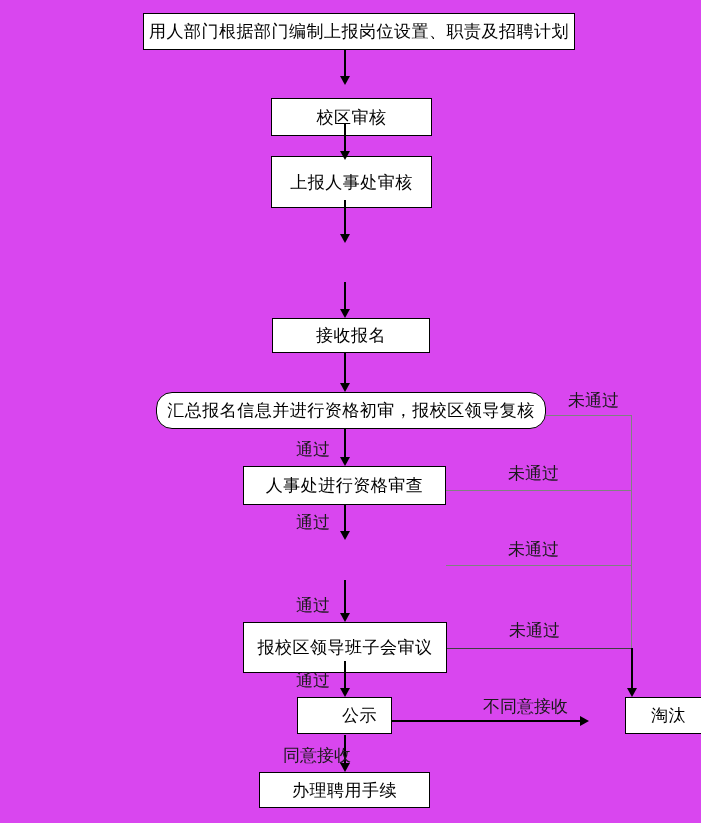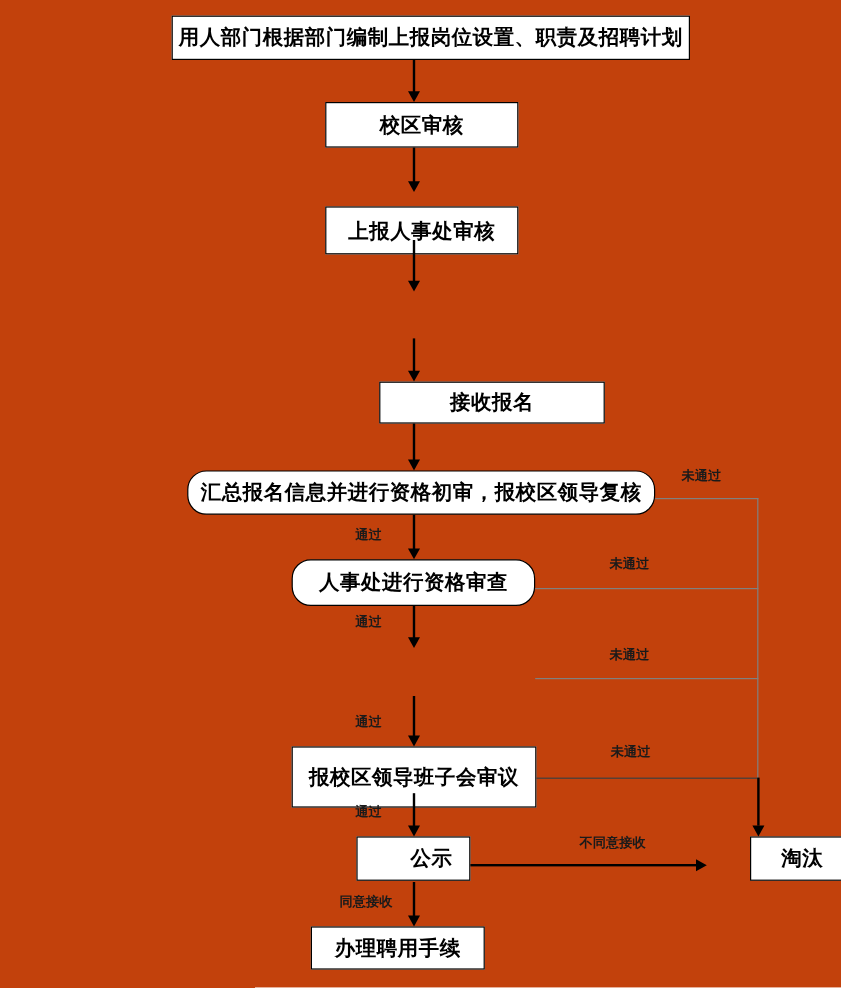--- a/index.html
+++ b/index.html
@@ -5,23 +5,22 @@
   html, body {
     margin: 0;
     padding: 0;
     background: #ffffff;
     font-family: "Liberation Sans", "DejaVu Sans", sans-serif;
   }
   .canvas {
     position: relative;
     width: 701px;
     height: 823px;
-    background: #c2410c;
+    background: #d946ef;
     overflow: hidden;
-    font-weight: bold;
   }
   .box {
     position: absolute;
     box-sizing: border-box;
     border: 1px solid #000000;
     background: #ffffff;
     display: flex;
     align-items: center;
     justify-content: center;
     font-size: 17px;
@@ -57,50 +56,50 @@
   .arrow-right {
     position: absolute;
     width: 0;
     height: 0;
     border-top: 5px solid transparent;
     border-bottom: 5px solid transparent;
     border-left: 9px solid #000000;
   }
   .lbl {
     position: absolute;
-    font-size: 11px;
+    font-size: 17px;
     line-height: 1;
     color: #1a1a1a;
     white-space: nowrap;
   }
 </style>
 </head>
 <body>
 
 <div class="canvas">
 
   <div class="box" style="left:143px; top:13px; width:432px; height:37px;">用人部门根据部门编制上报岗位设置、职责及招聘计划</div>
 
-  <div class="box" style="left:271px; top:85px; width:161px; height:38px;">校区审核</div>
+  <div class="box" style="left:271px; top:98px; width:161px; height:38px;">校区审核</div>
 
-  <div class="box" style="left:271px; top:172px; width:161px; height:40px;">上报人事处审核</div>
+  <div class="box" style="left:271px; top:156px; width:161px; height:52px;">上报人事处审核</div>
 
 
-  <div class="box" style="left:272px; top:318px; width:188px; height:35px;margin-left:44px;">接收报名</div>
+  <div class="box" style="left:272px; top:318px; width:158px; height:35px;">接收报名</div>
 
   <div class="box" style="left:156px; top:392px; width:390px; height:37px;border-radius:16px;">汇总报名信息并进行资格初审，报校区领导复核</div>
 
-  <div class="box" style="left:243px; top:466px; width:203px; height:39px;border-radius:16px;">人事处进行资格审查</div>
+  <div class="box" style="left:243px; top:466px; width:203px; height:39px;">人事处进行资格审查</div>
 
 
   <div class="box" style="left:243px; top:622px; width:204px; height:51px;">报校区领导班子会审议</div>
 
   <div class="box" style="left:297px; top:697px; width:95px; height:37px;padding-left:30px;">公示</div>
 
-  <div class="box" style="left:259px; top:772px; width:145px; height:36px;">办理聘用手续</div>
+  <div class="box" style="left:259px; top:772px; width:171px; height:36px;">办理聘用手续</div>
 
   <div class="box" style="left:589px; top:697px; width:87px; height:37px;margin-left:36px;">淘汰</div>
 
   <div class="vline" style="left:344px; top:50px;  height:27px;"></div>
   <div class="arrow-down" style="left:340px; top:76px;"></div>
 
   <div class="vline" style="left:344px; top:123px; height:29px;"></div>
   <div class="arrow-down" style="left:340px; top:151px;"></div>
 
   <div class="vline" style="left:344px; top:200px; height:35px;"></div>

